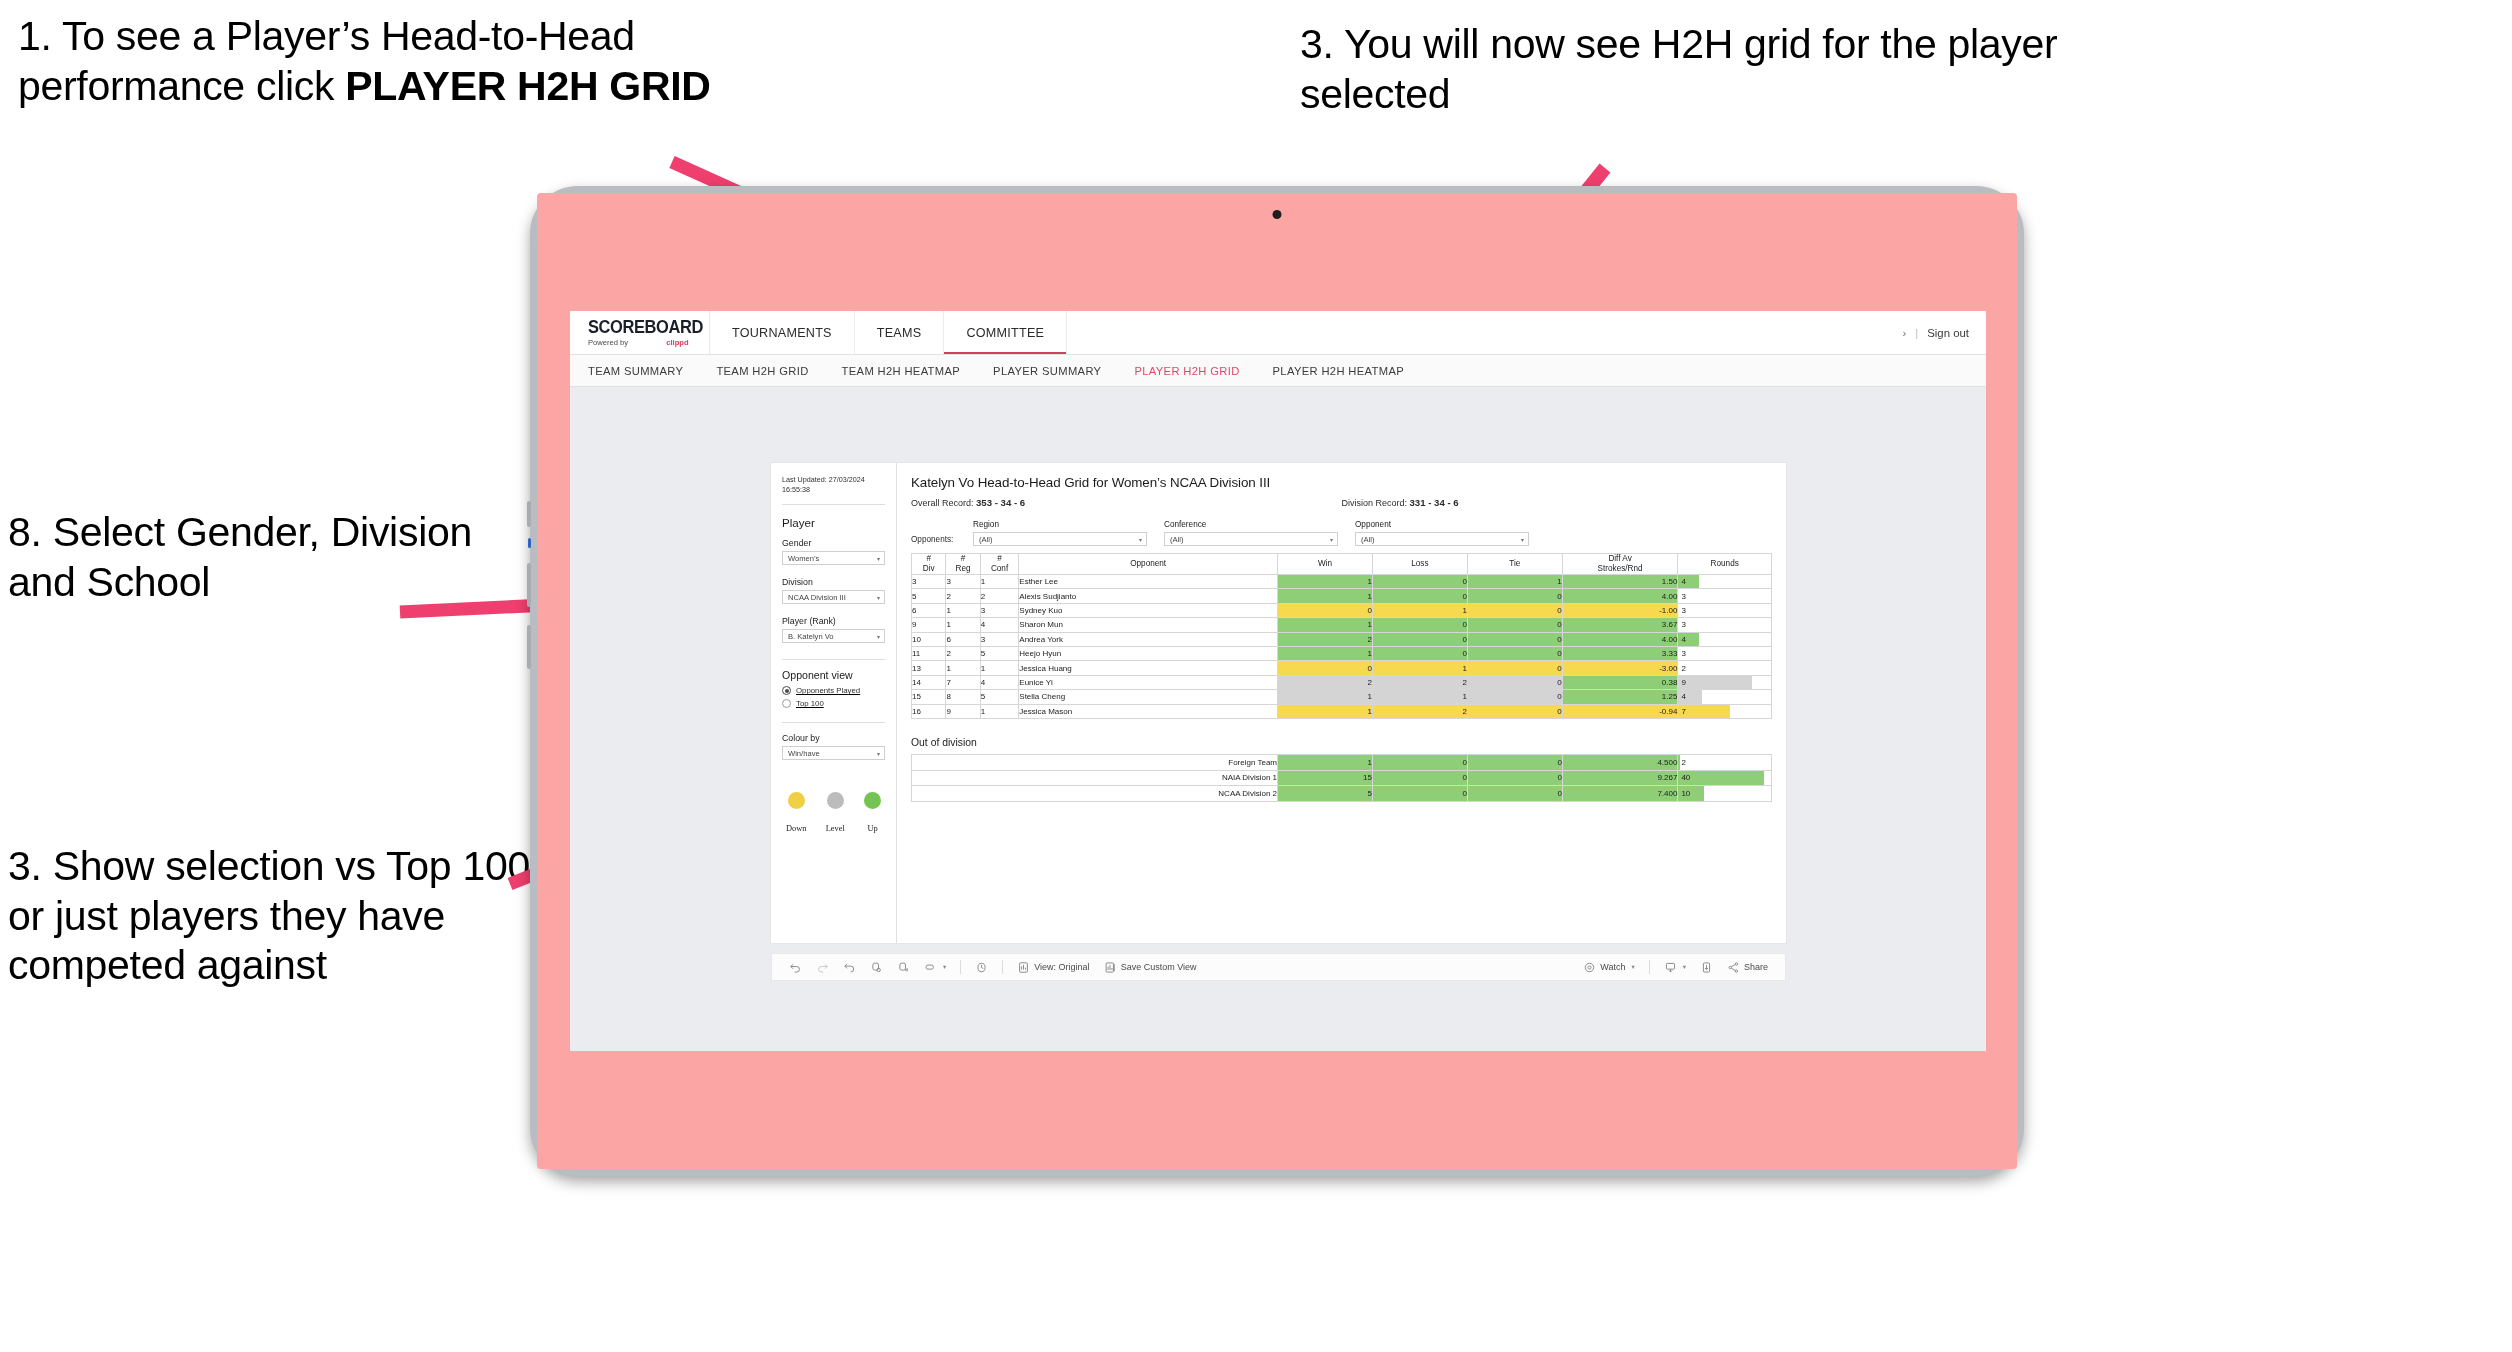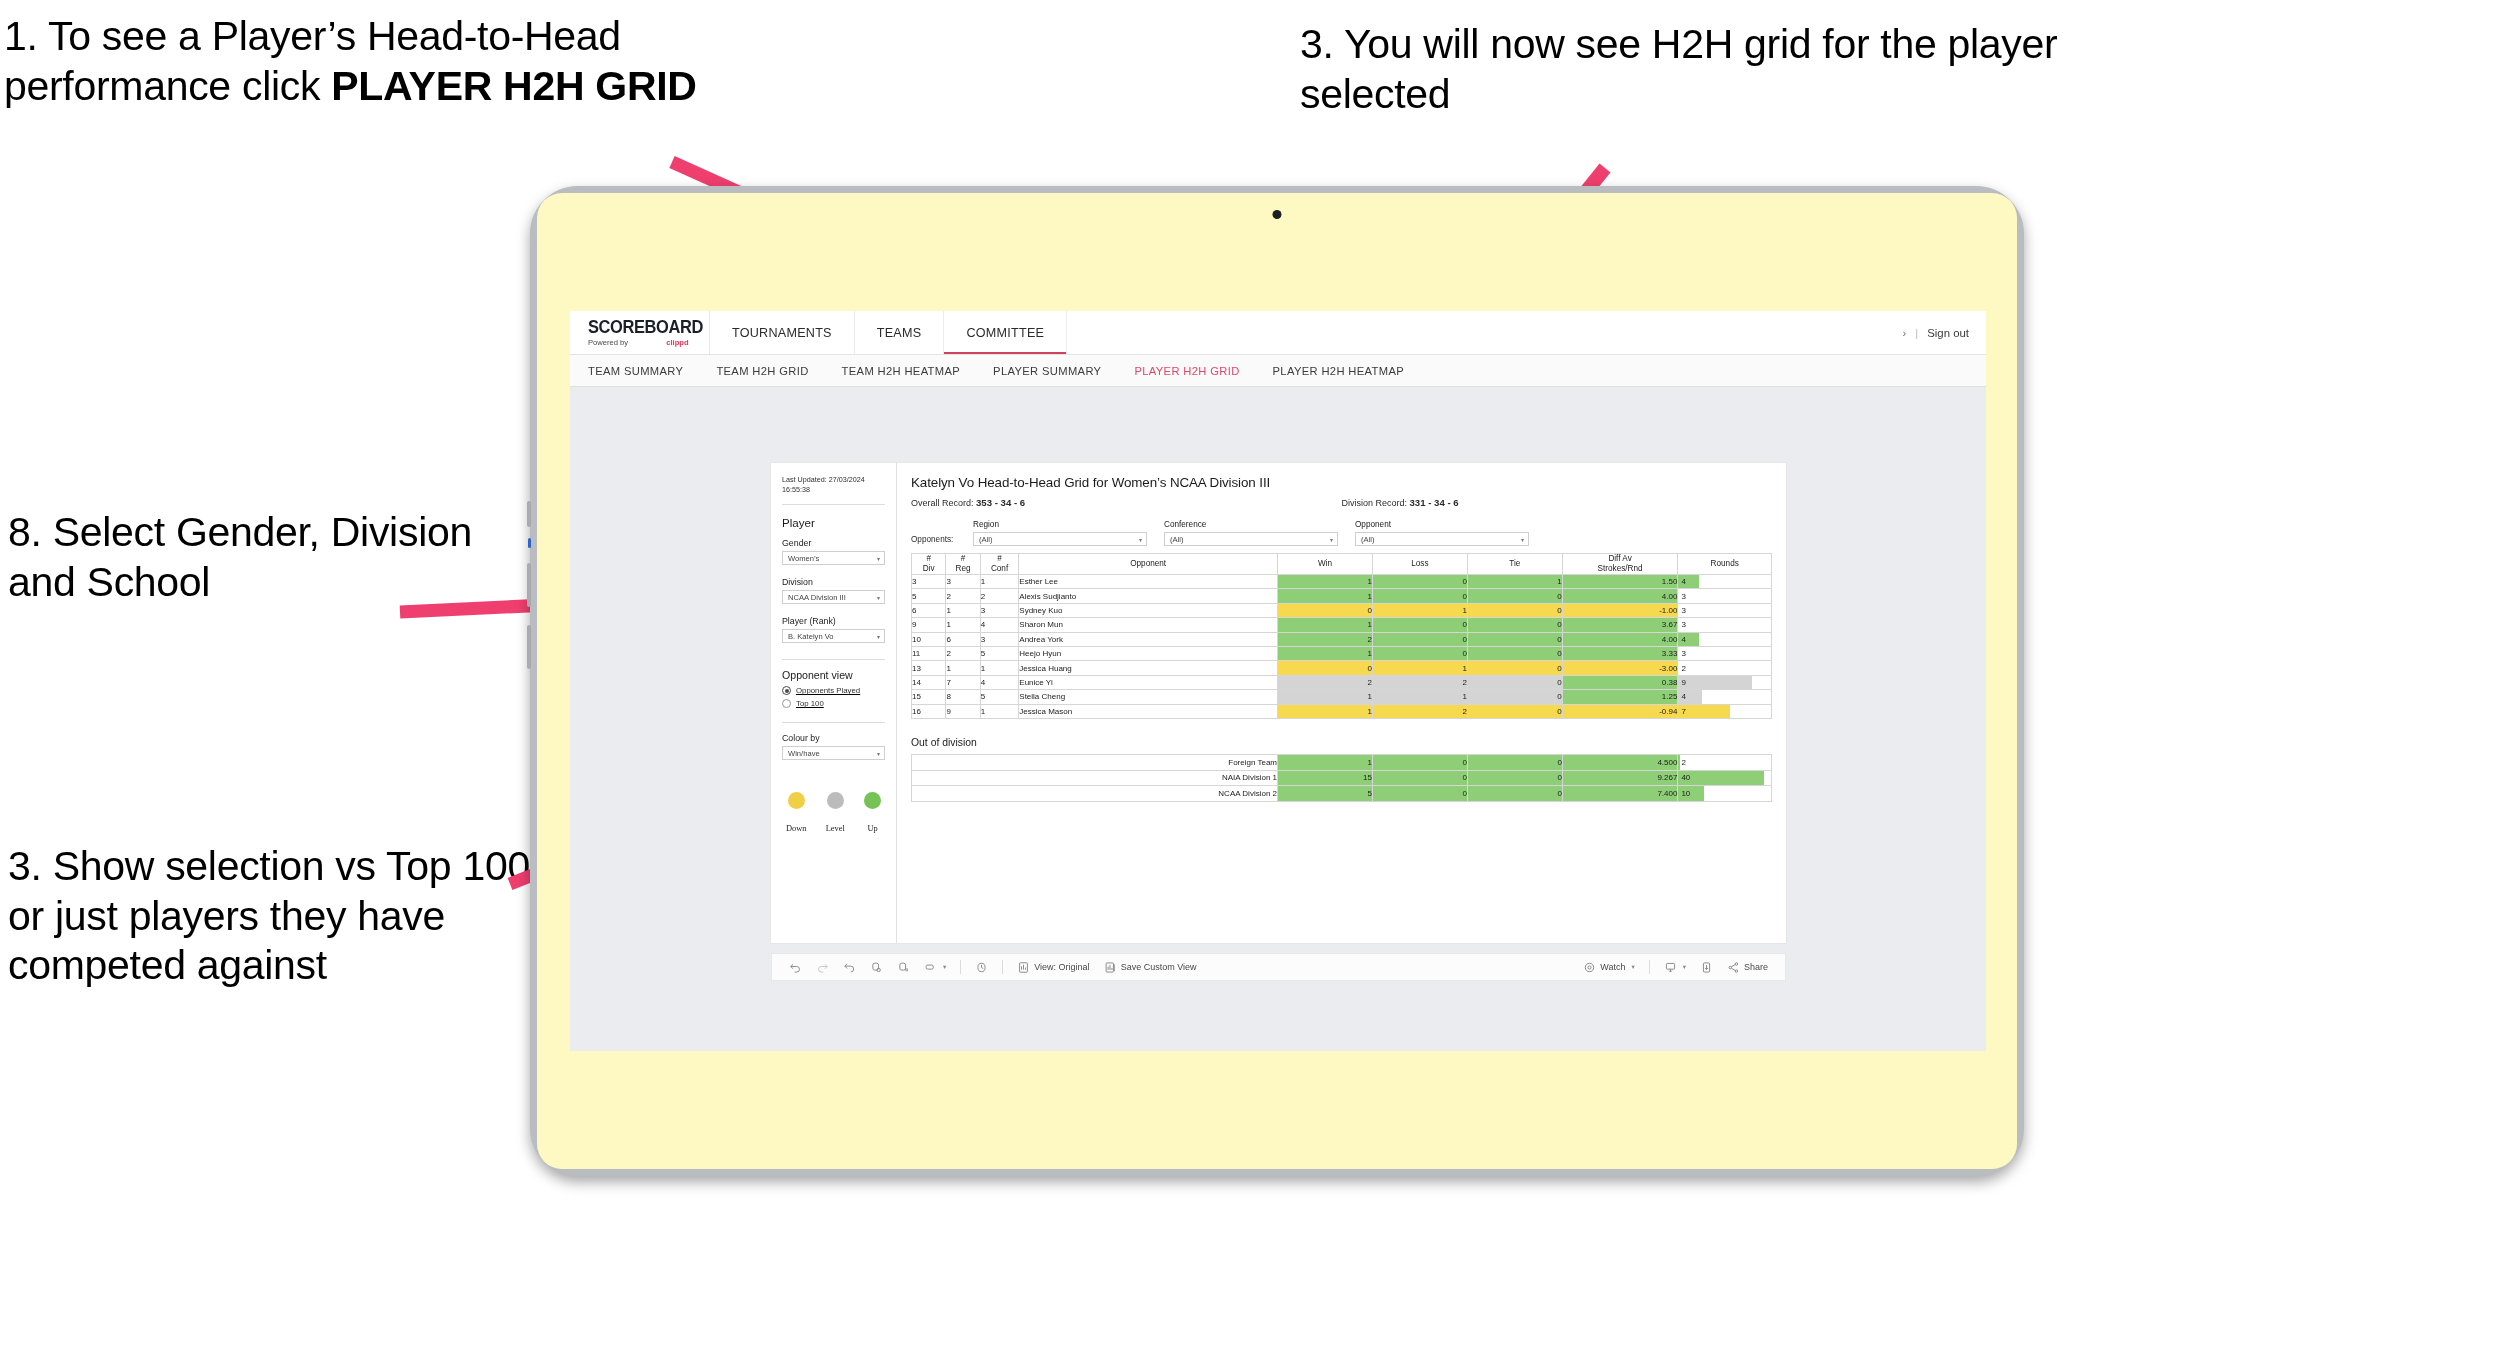--- a/index.html
+++ b/index.html
@@ -12,38 +12,38 @@
 
   
   .annot{
     position:absolute;color:#000;
     font-family:"Liberation Sans",sans-serif;
     font-size:41px;line-height:1.21;font-weight:400;
     letter-spacing:-0.3px;
   }
   .annot b{font-weight:700;}
 
-  #annot1{left:4px;top:12px;width:740px;}
+  #annot1{left:18px;top:12px;width:740px;}
   #annot2{left:8px;top:508px;width:520px;}
   #annot3{left:8px;top:842px;width:540px;}
   #annot4{left:1300px;top:20px;width:800px;}
 
   
   .arrow-svg{position:absolute;left:0;top:0;width:2512px;height:1352px;pointer-events:none;}
 
   
   #tablet{
     left:530px;top:186px;width:1480px;height:976px;
     background:#0a0a0a;border-radius:48px;
     box-shadow:0 6px 14px rgba(0,0,0,.35);
     border:7px solid #b9bcc0;
   }
   #tablet-inner{
     position:absolute;left:0;top:0;right:0;bottom:0;
-    border-radius:25px;background:#fef9c3;overflow:hidden;
+    border-radius:4px;background:#fca5a5;overflow:hidden;
   }
   #camera{
     position:absolute;left:50%;top:17px;transform:translateX(-50%);
     width:9px;height:9px;border-radius:50%;background:#1d1f22;
   }
   .side-btn{position:absolute;left:-10px;background:#a8abaf;width:4px;border-radius:2px;}
   #sb1{top:308px;height:26px;}
   #sb2{top:370px;height:44px;}
   #sb3{top:432px;height:44px;}
   #sb-blue{position:absolute;left:-9px;top:345px;width:3px;height:10px;background:#2f63c4;border-radius:2px;}

